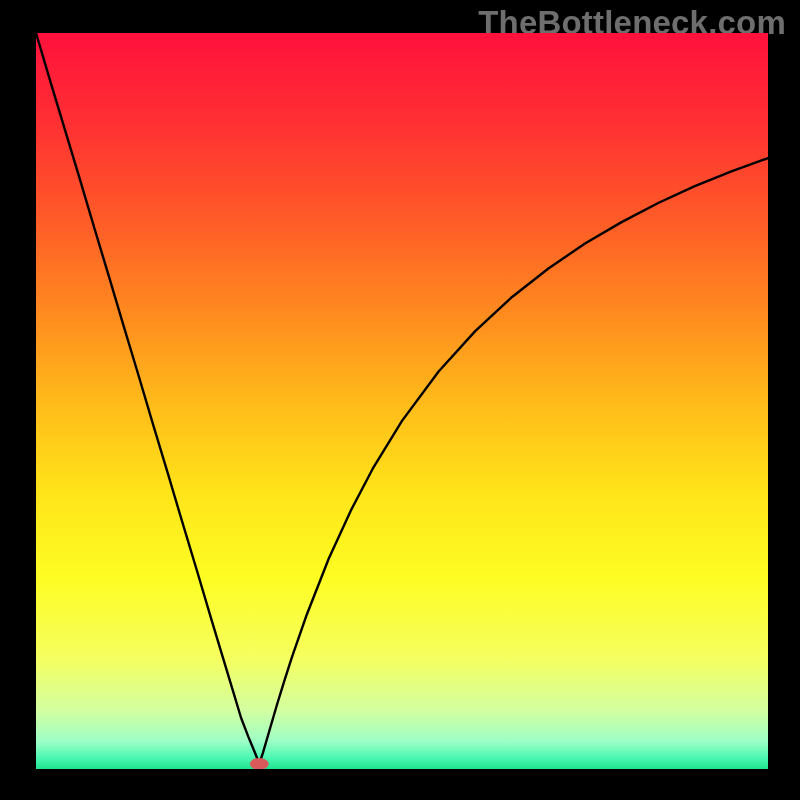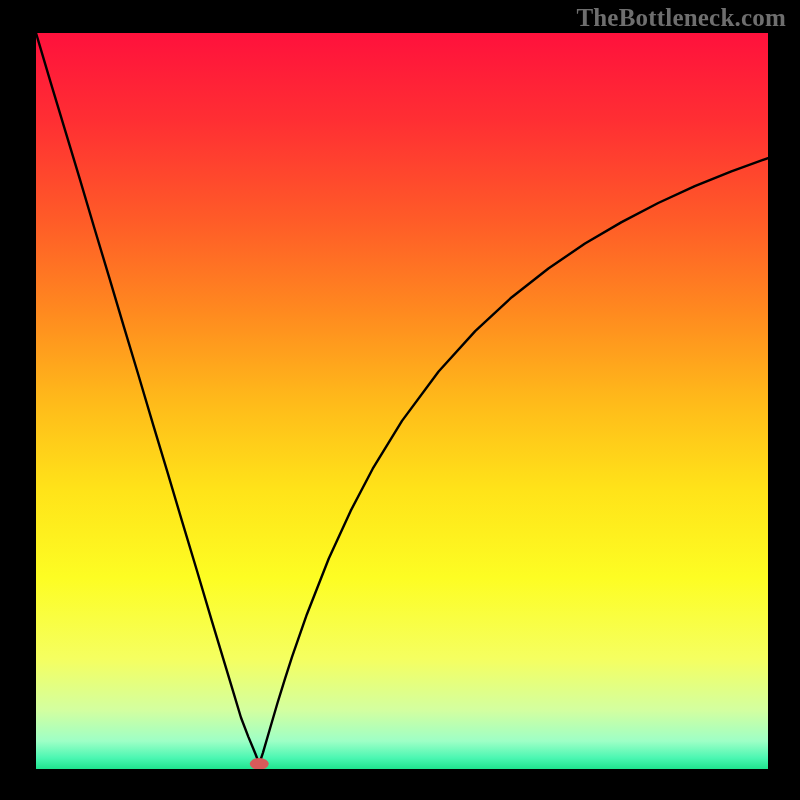--- a/index.html
+++ b/index.html
@@ -14,22 +14,22 @@
     position: relative;
     width: 800px;
     height: 800px;
     background: #000;
   }
   .watermark {
     position: absolute;
     top: 4px;
     right: 14px;
     color: #6e6e6e;
-    font-family: Liberation Serif, serif;
-    font-size: 25px;
+    font-family: Liberation Sans, sans-serif;
+    font-size: 33px;
     font-weight: 600;
     letter-spacing: 0.2px;
   }
   .plot-area {
     position: absolute;
     left: 36px;
     top: 33px;
     width: 732px;
     height: 736px;
   }

